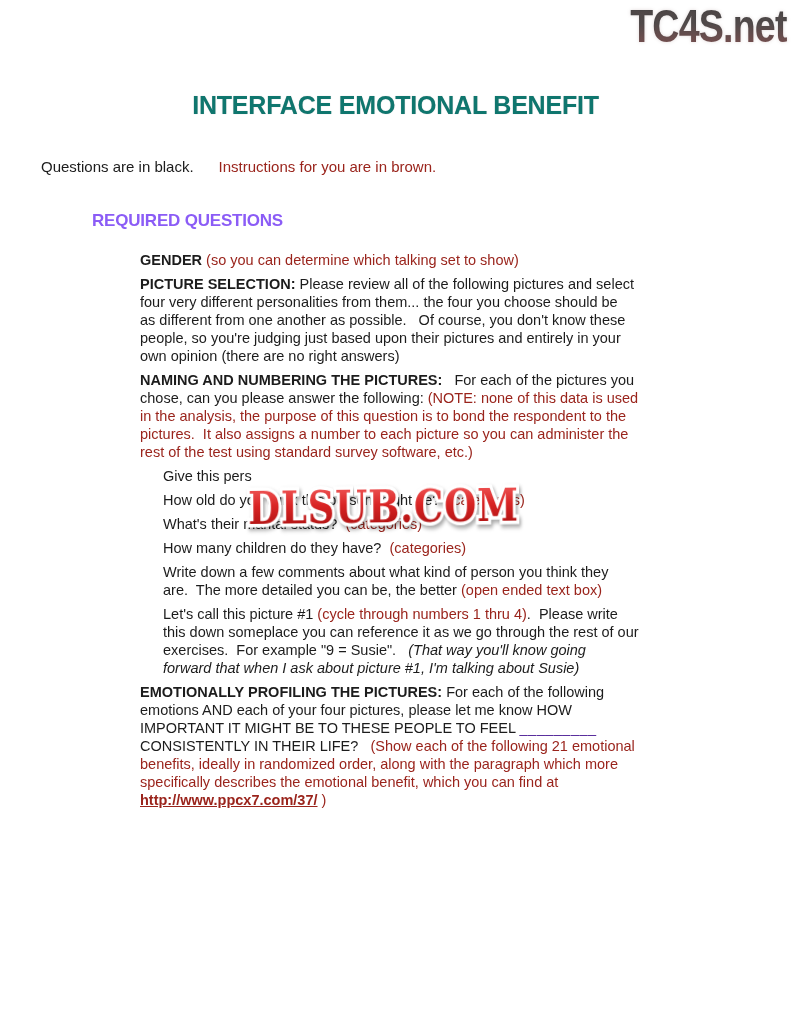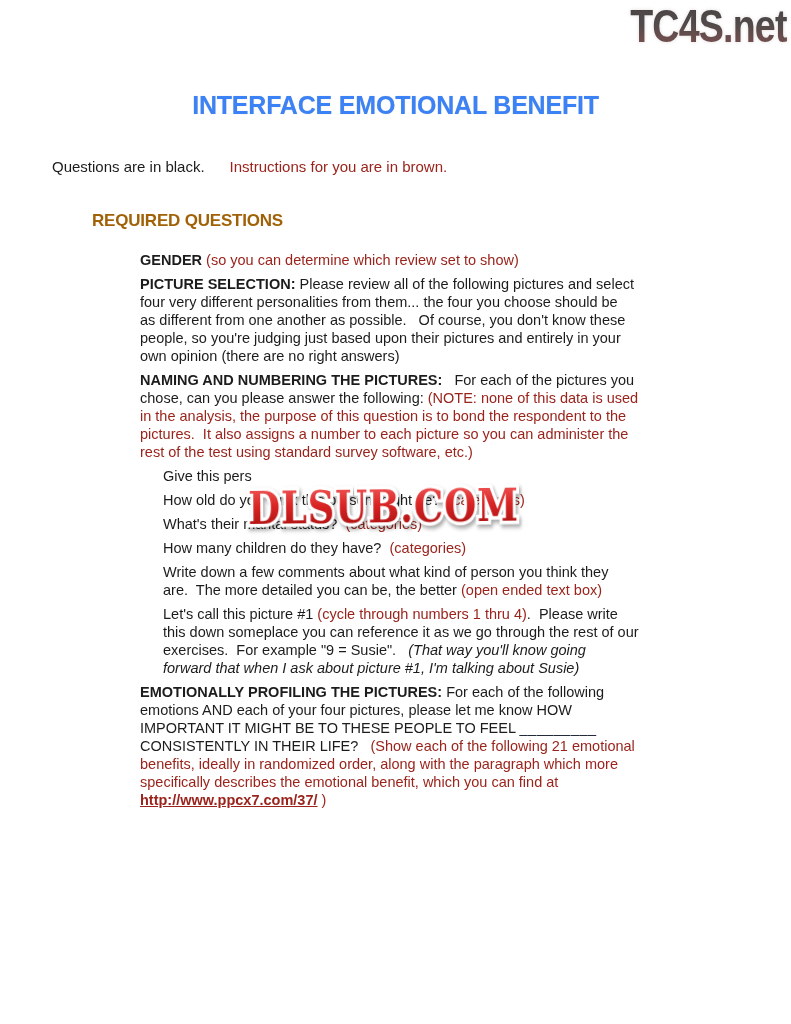--- a/index.html
+++ b/index.html
@@ -2,42 +2,42 @@
 <html><head>
 <meta charset="utf-8">
 <style>
   html,body{margin:0;padding:0;background:#ffffff;}
   .page{
     position:relative;width:791px;height:820px;background:#ffffff;
     font-family:"Liberation Sans",sans-serif;color:#1c1c1c;overflow:hidden;
   }
   
   .title{
-    margin:90px 0 0 0;text-align:center;font-weight:bold;color:#3b82f6;
+    margin:90px 0 0 0;text-align:center;font-weight:bold;color:#0f766e;
     font-size:25px;line-height:31px;letter-spacing:-0.2px;
     text-shadow:0 0 1px rgba(0,0,0,0.25);
   }
   
   .intro{
-    margin:36px 0 0 52px;font-size:15px;line-height:19px;white-space:pre;
+    margin:36px 0 0 41px;font-size:15px;line-height:19px;white-space:pre;
   }
   
   .section-heading{
     margin:34px 0 0 92px;font-size:17px;line-height:21px;font-weight:bold;
-    color:#a16207;letter-spacing:-0.2px;
+    color:#8b5cf6;letter-spacing:-0.2px;
   }
   
   .content{margin:20px 0 0 140px;font-size:14.5px;line-height:18px;}
   .para{margin:6px 0 0 0;white-space:pre;}
   .para.indent{margin-left:23px;}
   .bold{font-weight:bold;}
   .italic{font-style:italic;}
   .brown{color:#9a241c;}
   .underline{text-decoration:underline;font-weight:bold;}
-  .blank{color:#0f172a;letter-spacing:0.5px;margin-top:44px;}
+  .blank{color:#4c1d95;letter-spacing:0.5px;margin-top:44px;}
   .link{cursor:pointer;}
   
   .tc4s{
     position:absolute;top:0;right:4px;
     font-family:"Liberation Sans",sans-serif;font-weight:bold;
     font-size:47px;line-height:52px;letter-spacing:-1px;
     transform:scaleX(0.80);transform-origin:top right;
     background:linear-gradient(180deg,#3d3d3d 0%,#444444 45%,#6b4a4a 78%,#8a5c5c 100%);
     -webkit-background-clip:text;background-clip:text;
     -webkit-text-fill-color:transparent;color:#4a3a3a;
@@ -79,21 +79,21 @@
 
   <div class="title">
     <div>INTERFACE EMOTIONAL BENEFIT</div>
   </div>
 
   <p class="intro"><span class="">Questions are in black.      </span><span class="brown">Instructions for you are in brown.</span></p>
 
   <h2 class="section-heading">REQUIRED QUESTIONS</h2>
 
   <div class="content">
-      <p class="para"><span class="bold">GENDER</span><span class=""> </span><span class="brown">(so you can determine which review set to show)</span></p>
+      <p class="para"><span class="bold">GENDER</span><span class=""> </span><span class="brown">(so you can determine which talking set to show)</span></p>
       <p class="para"><span class="bold">PICTURE SELECTION:</span><span class=""> Please review all of the following pictures and select
 four very different personalities from them... the four you choose should be
 as different from one another as possible.   Of course, you don't know these
 people, so you're judging just based upon their pictures and entirely in your
 own opinion (there are no right answers)</span></p>
       <p class="para"><span class="bold">NAMING AND NUMBERING THE PICTURES:</span><span class="">   For each of the pictures you
 chose, can you please answer the following: </span><span class="brown">(NOTE: none of this data is used
 in the analysis, the purpose of this question is to bond the respondent to the
 pictures.  It also assigns a number to each picture so you can administer the
 rest of the test using standard survey software, etc.)</span></p>

